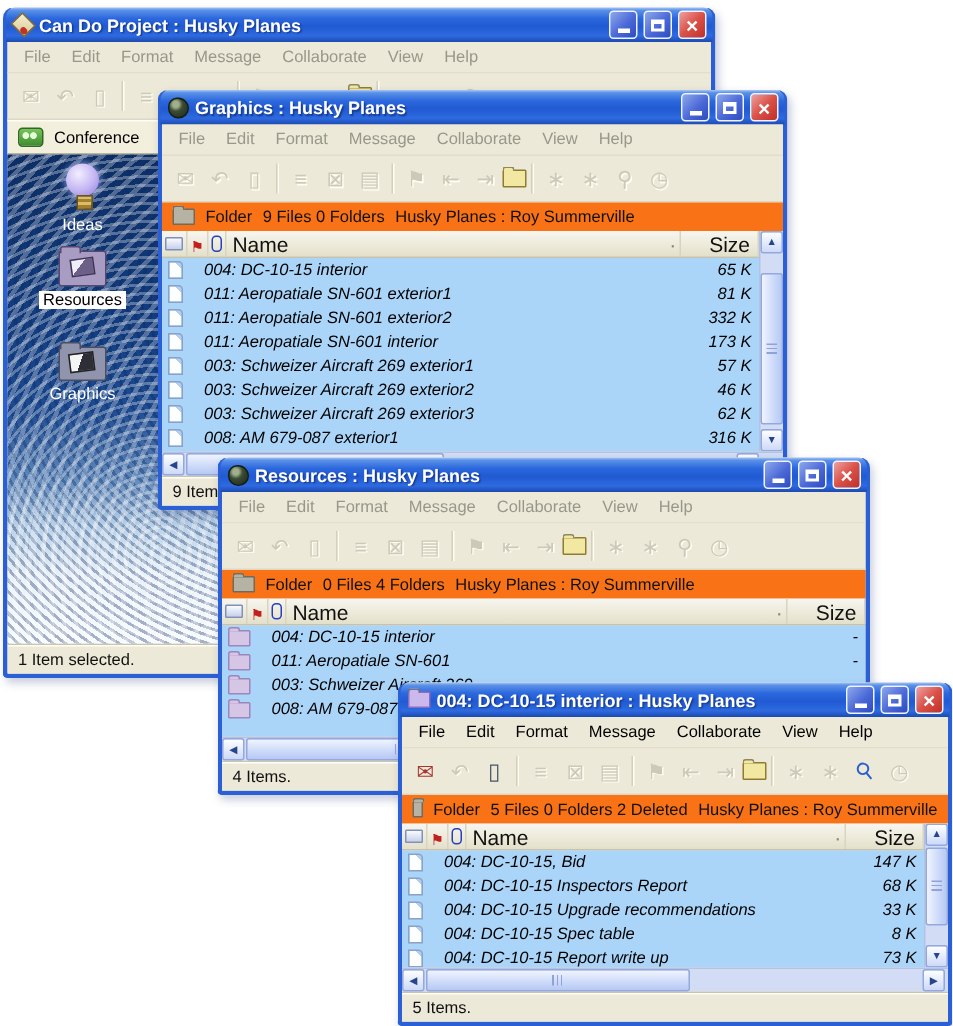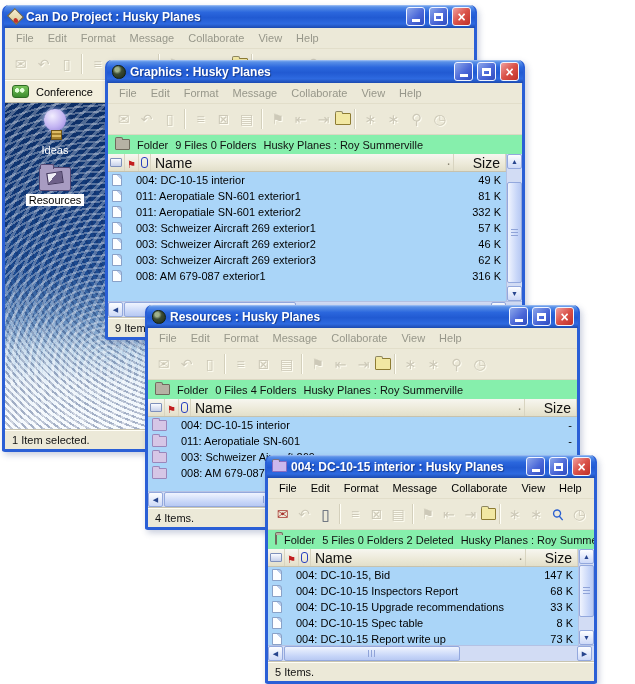--- a/index.html
+++ b/index.html
@@ -32,38 +32,38 @@
     border-bottom:1px solid #dcd8c4;}
   .tbi{width:23px;height:22px;display:flex;align-items:center;justify-content:center;font-size:14px;line-height:1;}
   .tb-off{color:#cdc9b8;text-shadow:1px 1px 0 #fffef4;}
   .tb-on{color:#3c3c46;}
   .tb-on[data-name="new-message-icon"]{color:#a8352f;}
   .tb-on[data-name="new-document-icon"]{color:#4a5568;font-size:15px;}
   .tb-on[data-name="search-icon"]{color:#2a5fd0;transform:rotate(-40deg);font-size:15px;}
   .tb-sep{width:0;height:20px;border-left:1px solid #d4d0bc;border-right:1px solid #fffef6;margin:0 3px;}
 
   .infobar{flex:0 0 19px;display:flex;align-items:center;gap:7px;padding:0 7px;font-size:11px;
-    background:#86efac;color:#111;white-space:nowrap;overflow:hidden;}
+    background:#f97316;color:#111;white-space:nowrap;overflow:hidden;}
 
   .list-wrap{position:relative;display:flex;flex-direction:column;flex:1;overflow:hidden;}
   .colhead{flex:0 0 17px;display:flex;align-items:center;font-size:14px;color:#111;
     background:linear-gradient(180deg,#f7f6f0 0%,#ece9d8 60%,#e2dfca 100%);
     border-bottom:1px solid #c6c2ae;}
   .has-vscroll .colhead{padding-right:16px;}
   .hseg{display:flex;align-items:center;height:100%;box-sizing:border-box;border-right:1px solid #d8d4c0;padding:0 2px;}
   .hseg.grow{flex:1;padding-left:4px;border-right:none;}
   .col-div{width:10px;justify-content:center;color:#8a8674;}
   .col-size{width:52px;justify-content:flex-end;padding-right:5px;}
   .h-msg{width:10px;height:7px;background:linear-gradient(#fafbff,#c6d0ea);border:1px solid #7e90bc;border-radius:1px;}
   .h-flag::before{content:"⚑";color:#c21f1f;font-size:10px;line-height:1;}
   .h-clip{width:5px;height:9px;border:1px solid #2840c0;border-radius:3px;}
 
   .rows{flex:1;background:#aad5f8;overflow:hidden;}
   .has-vscroll .rows{padding-right:16px;}
-  .row{height:16px;display:flex;align-items:center;font-size:11px;color:#000;}
+  .row{height:16px;display:flex;align-items:center;font-size:11px;color:#000;font-style:italic;}
   .row .ico{margin-left:4px;flex:0 0 auto;}
   .rname{flex:1;margin-left:14px;white-space:nowrap;overflow:hidden;}
   .rsize{width:58px;text-align:right;padding-right:5px;white-space:nowrap;}
   .ico-page{width:10px;height:12px;box-sizing:border-box;border:1px solid #8aa2c8;border-radius:0 3px 0 0;
     background:linear-gradient(225deg,#b9cdec 3px,#fdfeff 3px);}
   .ico-folder{position:relative;width:13px;height:9px;border-radius:1px;background:#d6c6e6;border:1px solid #9a86ba;}
   .ico-folder::before{content:"";position:absolute;top:-3px;left:-1px;width:6px;height:2px;background:inherit;
     border:1px solid #9a86ba;border-bottom:none;border-radius:2px 2px 0 0;}
 
   
@@ -194,20 +194,24 @@
     <div class="canvas" data-name="project-canvas">
 
     <div class="side-item" data-name="sidebar-item" style="top: 6px;">
         <span class="side-ico ideas-icon" data-name="ideas-icon"></span>
         <span class="side-label" data-name="sidebar-item-label">Ideas</span>
       </div>
         <div class="side-item selected" data-name="sidebar-item" style="top: 64px;">
         <span class="side-ico resources-icon" data-name="resources-icon"></span>
         <span class="side-label" data-name="sidebar-item-label">Resources</span>
       </div>
+        <div class="side-item" data-name="sidebar-item" style="top: 128px;">
+        <span class="side-ico graphics-icon" data-name="graphics-icon"></span>
+        <span class="side-label" data-name="sidebar-item-label">Graphics</span>
+      </div>
       </div>
     <div class="statusbar" data-name="status-bar">
       <span data-name="status-text">1 Item selected.</span>
     </div>
   </div>
 
   <div class="window" data-name="window-graphics" style="left:105px;top:60px;width:420px;height:280px;z-index:2;">
     <div class="titlebar" data-name="titlebar">
       <span class="ti beetle-icon" data-name="graphics-window-icon"></span>
       <span class="title-text" data-name="window-title">Graphics : Husky Planes</span>
@@ -268,31 +272,36 @@
           </span>
         <span class="hseg grow" data-name="column-name">Name</span>
         <span class="hseg col-div" data-name="column-divider">·</span>
         <span class="hseg col-size" data-name="column-size">Size</span>
       </div>
       <div class="rows" data-name="rows">
 
       <div class="row" data-name="table-row">
           <span class="ico ico-page" data-name="file-icon"></span>
           <span class="rname" data-name="file-name">004: DC-10-15 interior</span>
-          <span class="rsize" data-name="file-size">49 K</span>
+          <span class="rsize" data-name="file-size">65 K</span>
         </div>
           <div class="row" data-name="table-row">
           <span class="ico ico-page" data-name="file-icon"></span>
           <span class="rname" data-name="file-name">011: Aeropatiale SN-601 exterior1</span>
           <span class="rsize" data-name="file-size">81 K</span>
         </div>
           <div class="row" data-name="table-row">
           <span class="ico ico-page" data-name="file-icon"></span>
           <span class="rname" data-name="file-name">011: Aeropatiale SN-601 exterior2</span>
           <span class="rsize" data-name="file-size">332 K</span>
+        </div>
+          <div class="row" data-name="table-row">
+          <span class="ico ico-page" data-name="file-icon"></span>
+          <span class="rname" data-name="file-name">011: Aeropatiale SN-601 interior</span>
+          <span class="rsize" data-name="file-size">173 K</span>
         </div>
           <div class="row" data-name="table-row">
           <span class="ico ico-page" data-name="file-icon"></span>
           <span class="rname" data-name="file-name">003: Schweizer Aircraft 269 exterior1</span>
           <span class="rsize" data-name="file-size">57 K</span>
         </div>
           <div class="row" data-name="table-row">
           <span class="ico ico-page" data-name="file-icon"></span>
           <span class="rname" data-name="file-name">003: Schweizer Aircraft 269 exterior2</span>
           <span class="rsize" data-name="file-size">46 K</span>
@@ -414,21 +423,21 @@
     <div class="hscroll" data-name="horizontal-scrollbar">
       <span class="hbtn left" data-name="scroll-left-button"></span>
       <span class="hthumb" data-name="scrollbar-thumb" style="left:16px;width:205px;"></span>
       <span class="hbtn right" data-name="scroll-right-button"></span>
     </div>
     <div class="statusbar" data-name="status-bar">
       <span data-name="status-text">4 Items.</span>
     </div>
   </div>
 
-  <div class="window active" data-name="window-doc004" style="left:265px;top:455px;width:332px;height:229px;z-index:4;">
+  <div class="window active" data-name="window-doc004" style="left:265px;top:455px;width:370px;height:229px;z-index:4;">
     <div class="titlebar" data-name="titlebar">
       <span class="ti mini-folder lavender" data-name="folder-window-icon"></span>
       <span class="title-text" data-name="window-title">004: DC-10-15 interior : Husky Planes</span>
       <span class="win-btn" data-name="minimize-button">
           <span class="glyph-min"></span>
         </span>
       <span class="win-btn" data-name="maximize-button">
           <span class="glyph-max"></span>
         </span>
       <span class="win-btn close glyph-close" data-name="close-button"></span>

